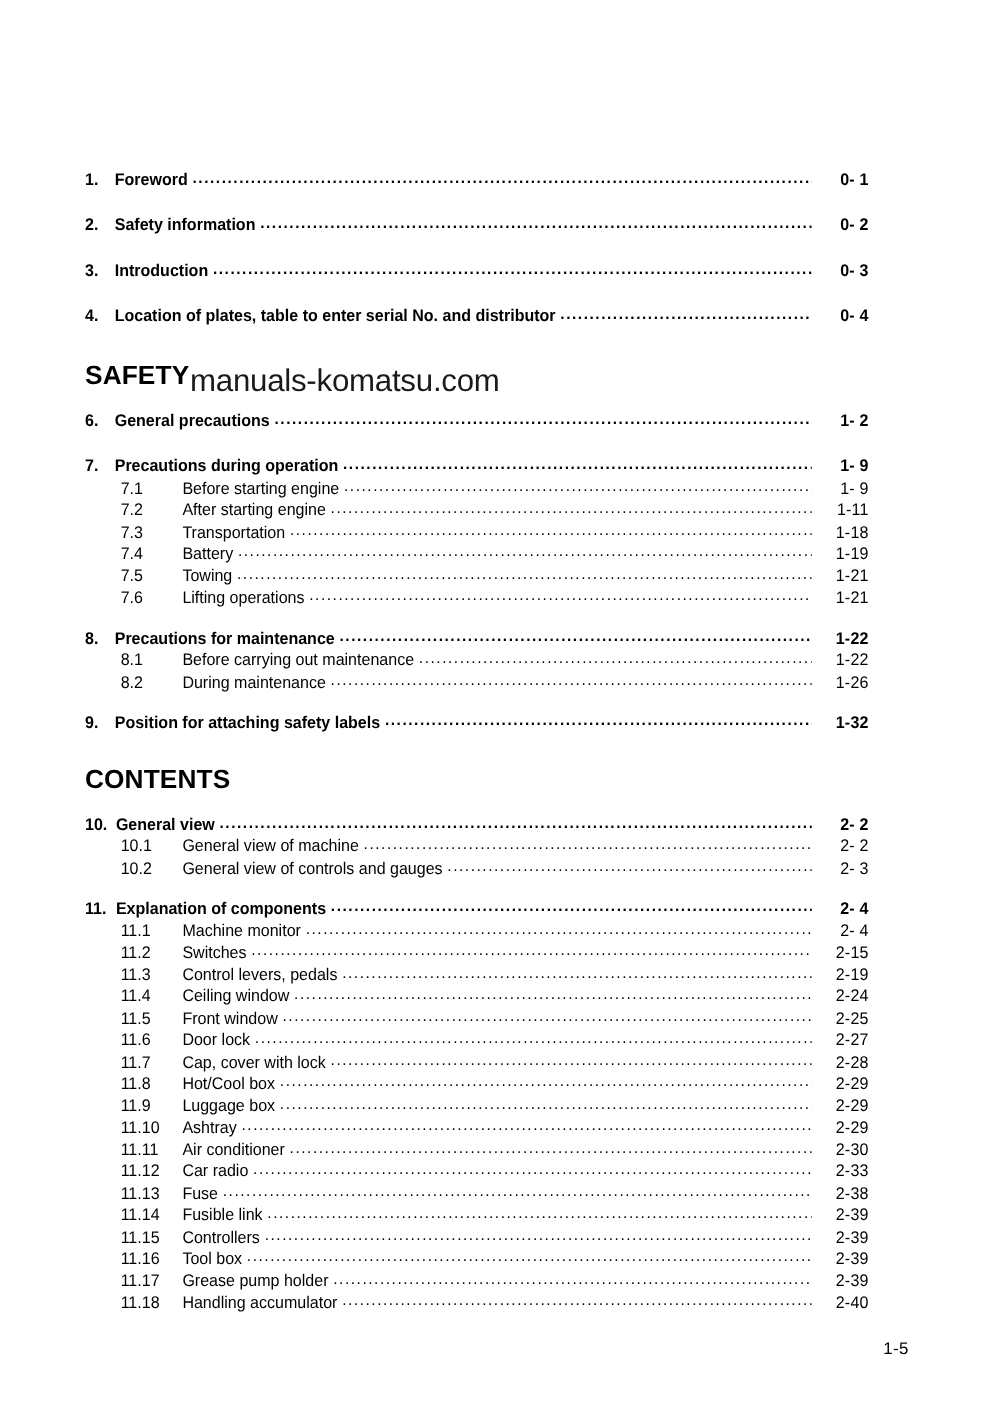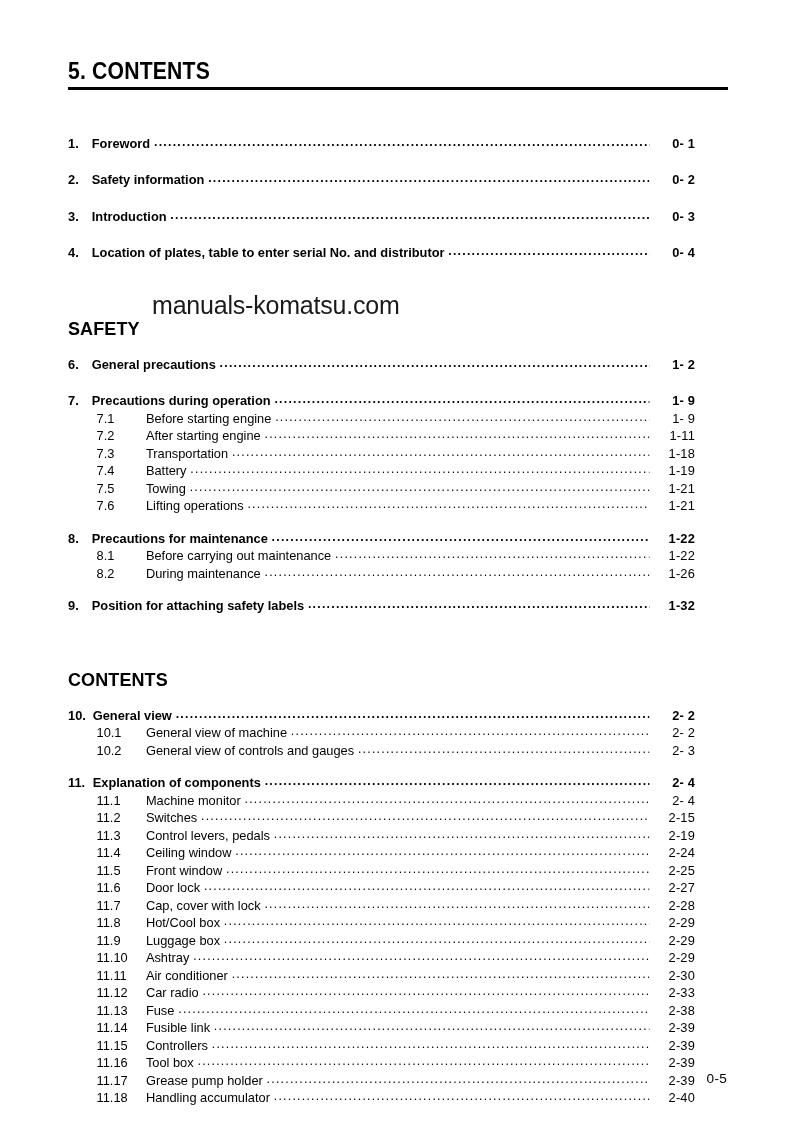--- a/index.html
+++ b/index.html
@@ -52,27 +52,26 @@
 
   
   .toc {
     position: absolute;
     left: 68px;
     top: 134px;
     width: 660px;
   }
 
   .section-head {
-    font-size: 18px;
+    font-size: 21px;
     font-weight: bold;
     line-height: 20px;
     font-family: "Liberation Sans", "DejaVu Sans", sans-serif;
     letter-spacing: 0.1px;
     white-space: nowrap;
-    margin-top: 28px;
   }
 
   
   .row {
     display: flex;
     align-items: baseline;
     width: 100%;
     white-space: nowrap;
     font-family: "Liberation Sans", "DejaVu Sans", sans-serif;
   }
@@ -173,24 +172,20 @@
     font-weight: normal;
     letter-spacing: 0.3px;
     font-family: "Liberation Sans", "DejaVu Sans", sans-serif;
   }
 </style>
 </head>
 <body>
 
 <div class="page">
 
-  <div class="title-block">
-    <div class="doc-title">5. CONTENTS</div>
-    <div class="title-rule"></div>
-  </div>
 
   <div class="watermark">manuals-komatsu.com</div>
 
   <div class="toc">
 
     <div class="row lvl1">
       <span class="num">1.</span>
       <span class="lbl">Foreword</span>
       <span class="leader"></span>
       <span class="pg">0- 1</span>
@@ -443,16 +438,16 @@
     <div class="row lvl2 num-wide">
       <span class="num">11.18</span>
       <span class="lbl">Handling accumulator</span>
       <span class="leader"></span>
       <span class="pg">2-40</span>
     </div>
 
   </div>
 
   <div class="footer">
-    <span class="footer-inner">0-5</span>
+    <span class="footer-inner">1-5</span>
   </div>
 
 </div>
 
 </body></html>

